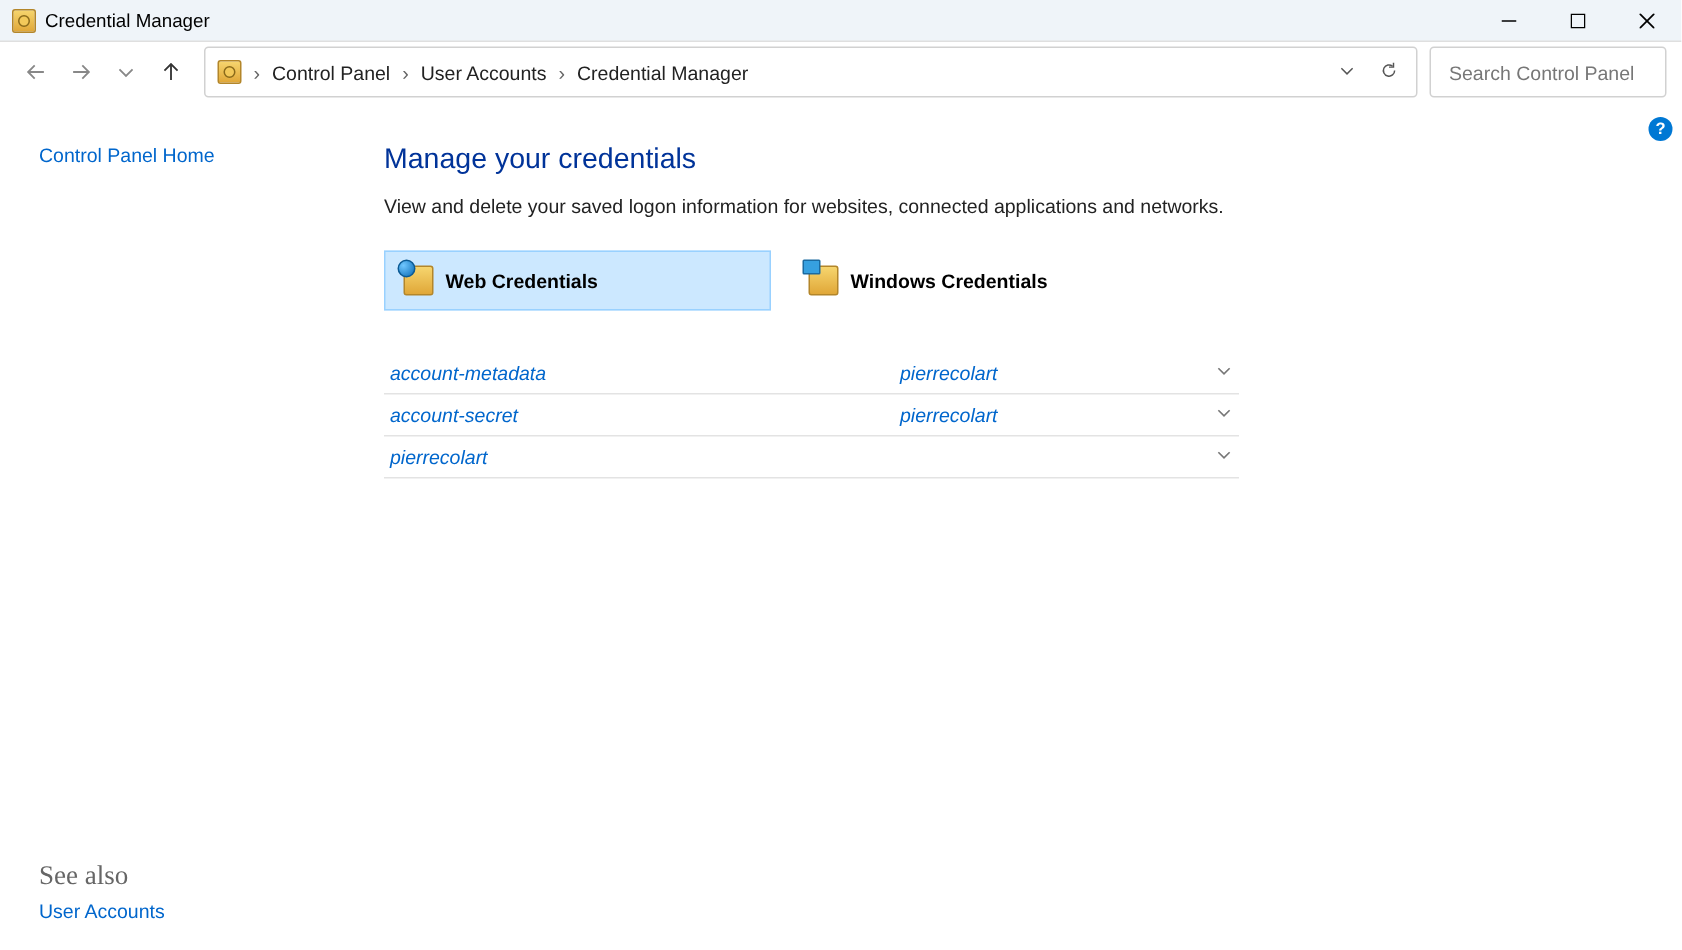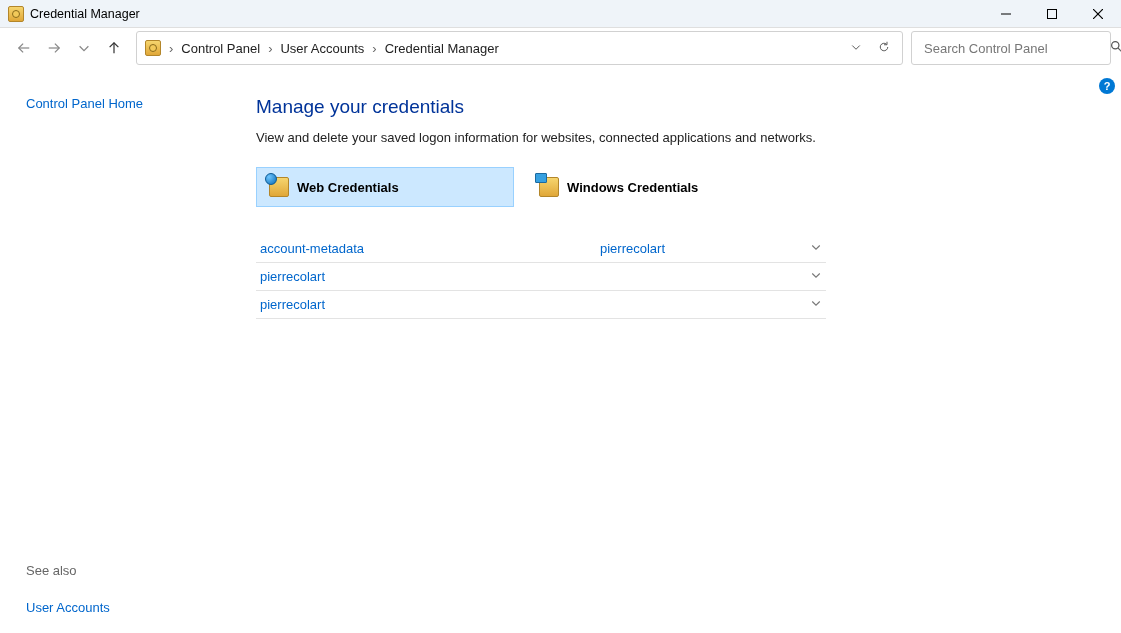--- a/index.html
+++ b/index.html
@@ -64,21 +64,21 @@
     padding: 0 8px;
     gap: 4px;
   }
   .addr-icon { width:16px; height:16px; margin-right: 2px;}
   .crumb { color: #222; font-size: 13px; padding: 0 2px; }
   .crumb-sep { color: #666; padding: 0 2px; }
   .addr-spacer { flex: 1; }
   .addr-right { display:flex; align-items:center; gap: 16px; padding-right: 4px;}
   .addr-right svg { width: 12px; height: 12px; stroke: #555; fill: none; stroke-width: 1.3; }
   .search-box {
-    width: 200px;
+    width: 158px;
     height: 34px;
     border: 1px solid #d1d1d1;
     border-radius: 3px;
     background: #fff;
     display: flex;
     align-items: center;
     padding: 0 10px;
     gap: 8px;
   }
   .search-box input {
@@ -120,22 +120,23 @@
     font-size: 13px;
     cursor: pointer;
   }
   .see-also-block {
     position: absolute;
     bottom: 18px;
     left: 26px;
   }
   .see-also-label {
     color: #666;
-    font-size: 13px;
-    margin-bottom: 22px;
+    font-size: 18px;
+    margin-bottom: 6px;
+    font-family: Liberation Serif, serif;
   }
   .main-pane {
     flex: 1;
     padding: 28px 40px 0 0;
     margin-left: 36px;
   }
   .page-title {
     color: #003399;
     font-size: 19px;
     font-weight: 400;
@@ -194,20 +195,21 @@
 
   
   .cred-list { width: 570px; }
   .cred-row {
     display: flex;
     align-items: flex-start;
     padding: 6px 4px;
     border-bottom: 1px solid #e3e3e3;
     font-size: 13px;
     cursor: pointer;
+    font-style: italic;
   }
   .cred-name { color: #0066cc; flex: 0 0 340px; }
   .cred-user { color: #0066cc; flex: 1; }
   .cred-chevron svg { width: 12px; height: 12px; stroke: #777; fill: none; stroke-width: 1.5; }
 
   
   .safe-icon {
     display:inline-block; width:16px; height:16px; position:relative;
   }
   .safe-icon::before {
@@ -347,20 +349,21 @@
 
     <div class="cred-list">
       <div class="cred-row">
         <span class="cred-name">account-metadata</span>
         <span class="cred-user">pierrecolart</span>
         <span class="cred-chevron"><svg viewBox="0 0 16 16">
               <polyline points="3,6 8,11 13,6"></polyline>
             </svg></span>
       </div>
       <div class="cred-row">
+        <span class="cred-name">account-secret</span>
         <span class="cred-user">pierrecolart</span>
         <span class="cred-chevron"><svg viewBox="0 0 16 16">
               <polyline points="3,6 8,11 13,6"></polyline>
             </svg></span>
       </div>
       <div class="cred-row">
         <span class="cred-user">pierrecolart</span>
         <span class="cred-chevron"><svg viewBox="0 0 16 16">
               <polyline points="3,6 8,11 13,6"></polyline>
             </svg></span>

